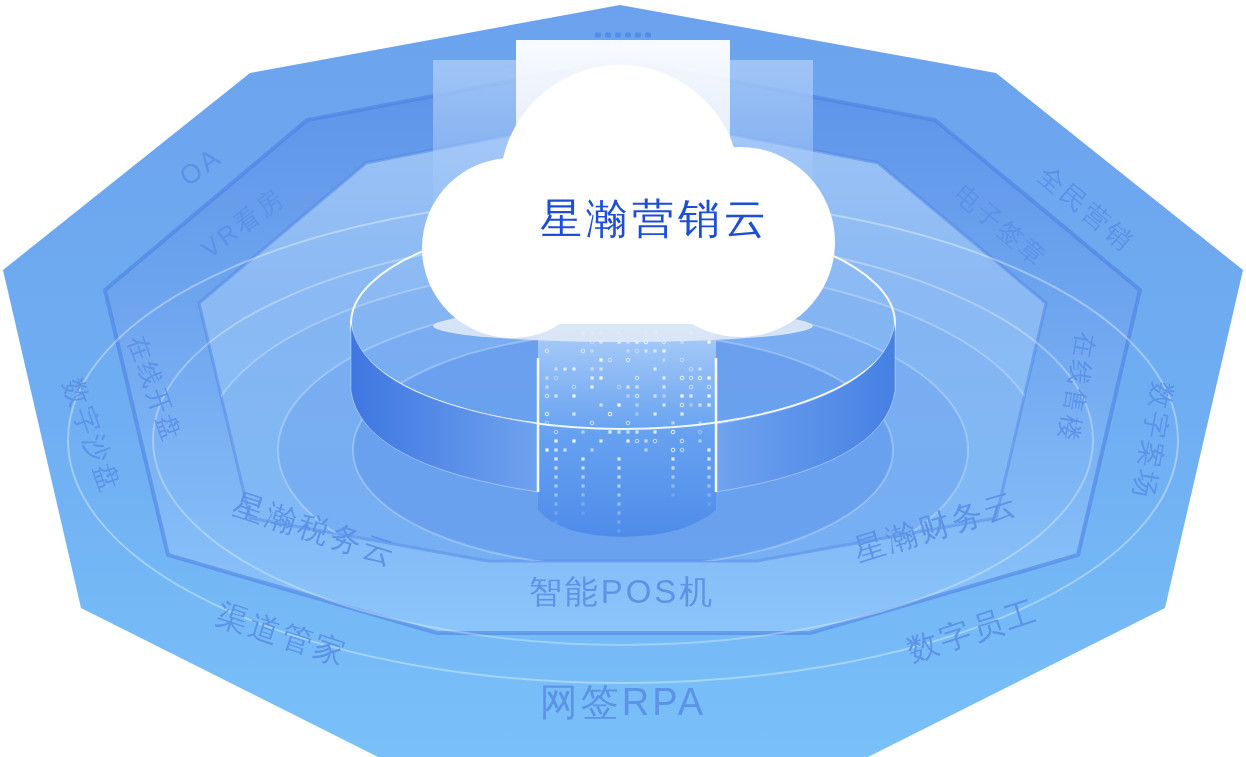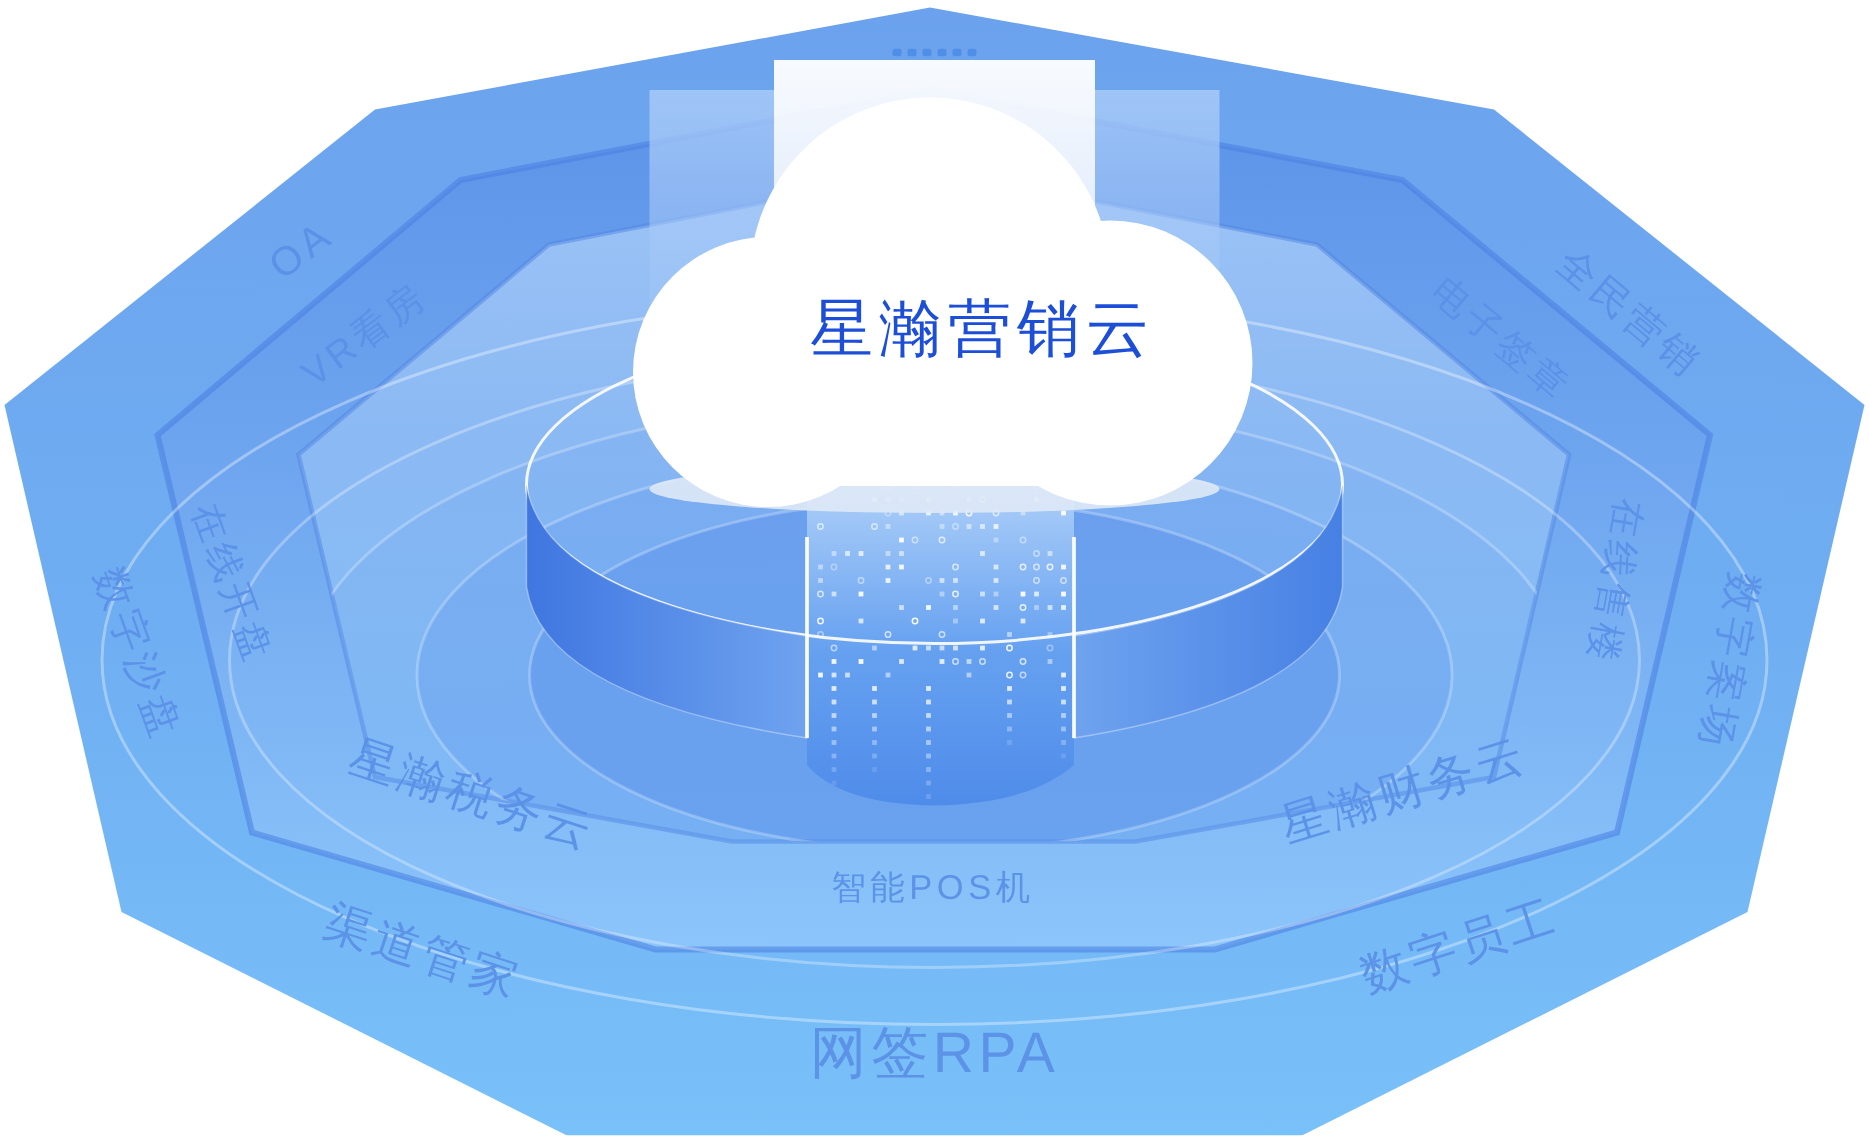--- a/index.html
+++ b/index.html
@@ -281,17 +281,17 @@
   <div class="lbl" style="left:92px;top:436px;font-size:27px;--r:70deg">数字沙盘</div>
   <div class="lbl" style="left:282px;top:635px;font-size:31px;--r:18deg">渠道管家</div>
   <div class="lbl" style="left:623px;top:702px;font-size:38px;--r:0deg">网签RPA</div>
   <div class="lbl" style="left:973px;top:631px;font-size:31px;--r:-18deg">数字员工</div>
   <div class="lbl" style="left:1153px;top:441px;font-size:27px;--r:100deg">数字案场</div>
   <div class="lbl" style="left:1086px;top:209px;font-size:26px;--r:40deg">全民营销</div>
 
   <div class="lbl" style="left:243px;top:223px;font-size:25px;--r:-37deg">VR看房</div>
   <div class="lbl" style="left:155px;top:389px;font-size:25px;--r:70deg">在线开盘</div>
   <div class="lbl" style="left:315px;top:530px;font-size:31px;--r:18deg">星瀚税务云</div>
-  <div class="lbl" style="left:622px;top:592px;font-size:23px;--r:0deg">智能POS机</div>
+  <div class="lbl" style="left:622px;top:592px;font-size:33px;--r:0deg">智能POS机</div>
   <div class="lbl" style="left:936px;top:527px;font-size:31px;--r:-17deg">星瀚财务云</div>
   <div class="lbl" style="left:1077px;top:388px;font-size:25px;--r:100deg">在线售楼</div>
   <div class="lbl" style="left:1001px;top:226px;font-size:25px;--r:40deg">电子签章</div>
 </div>
 
 </body></html>

